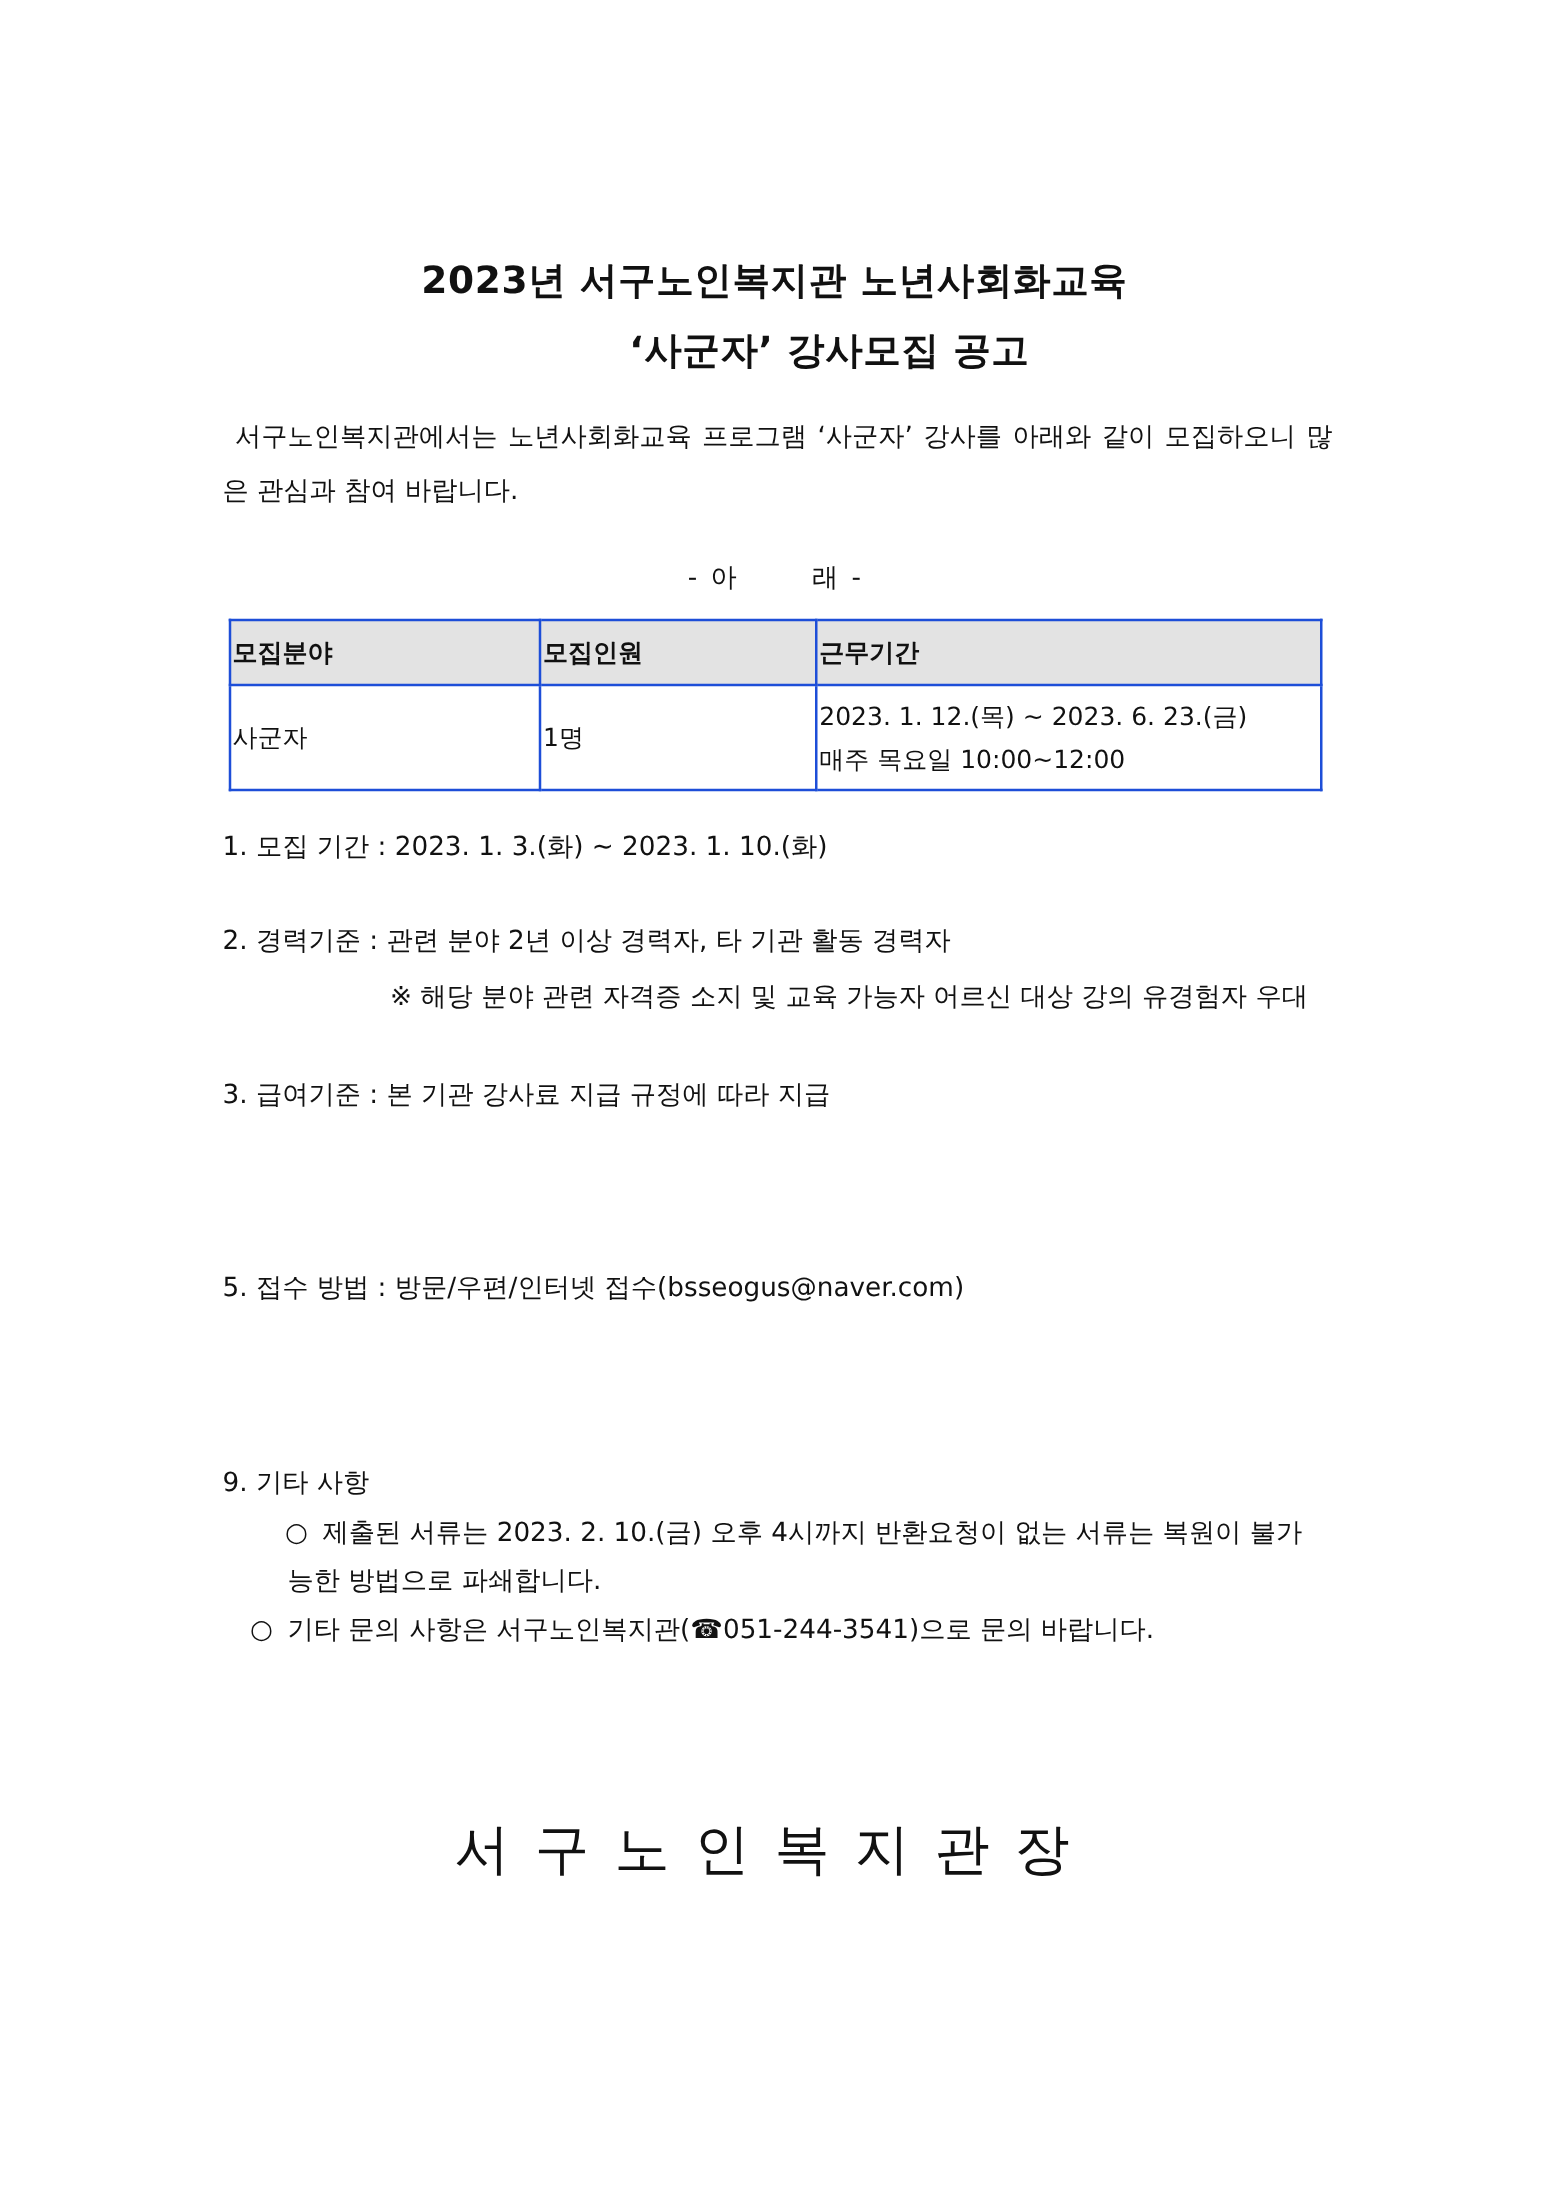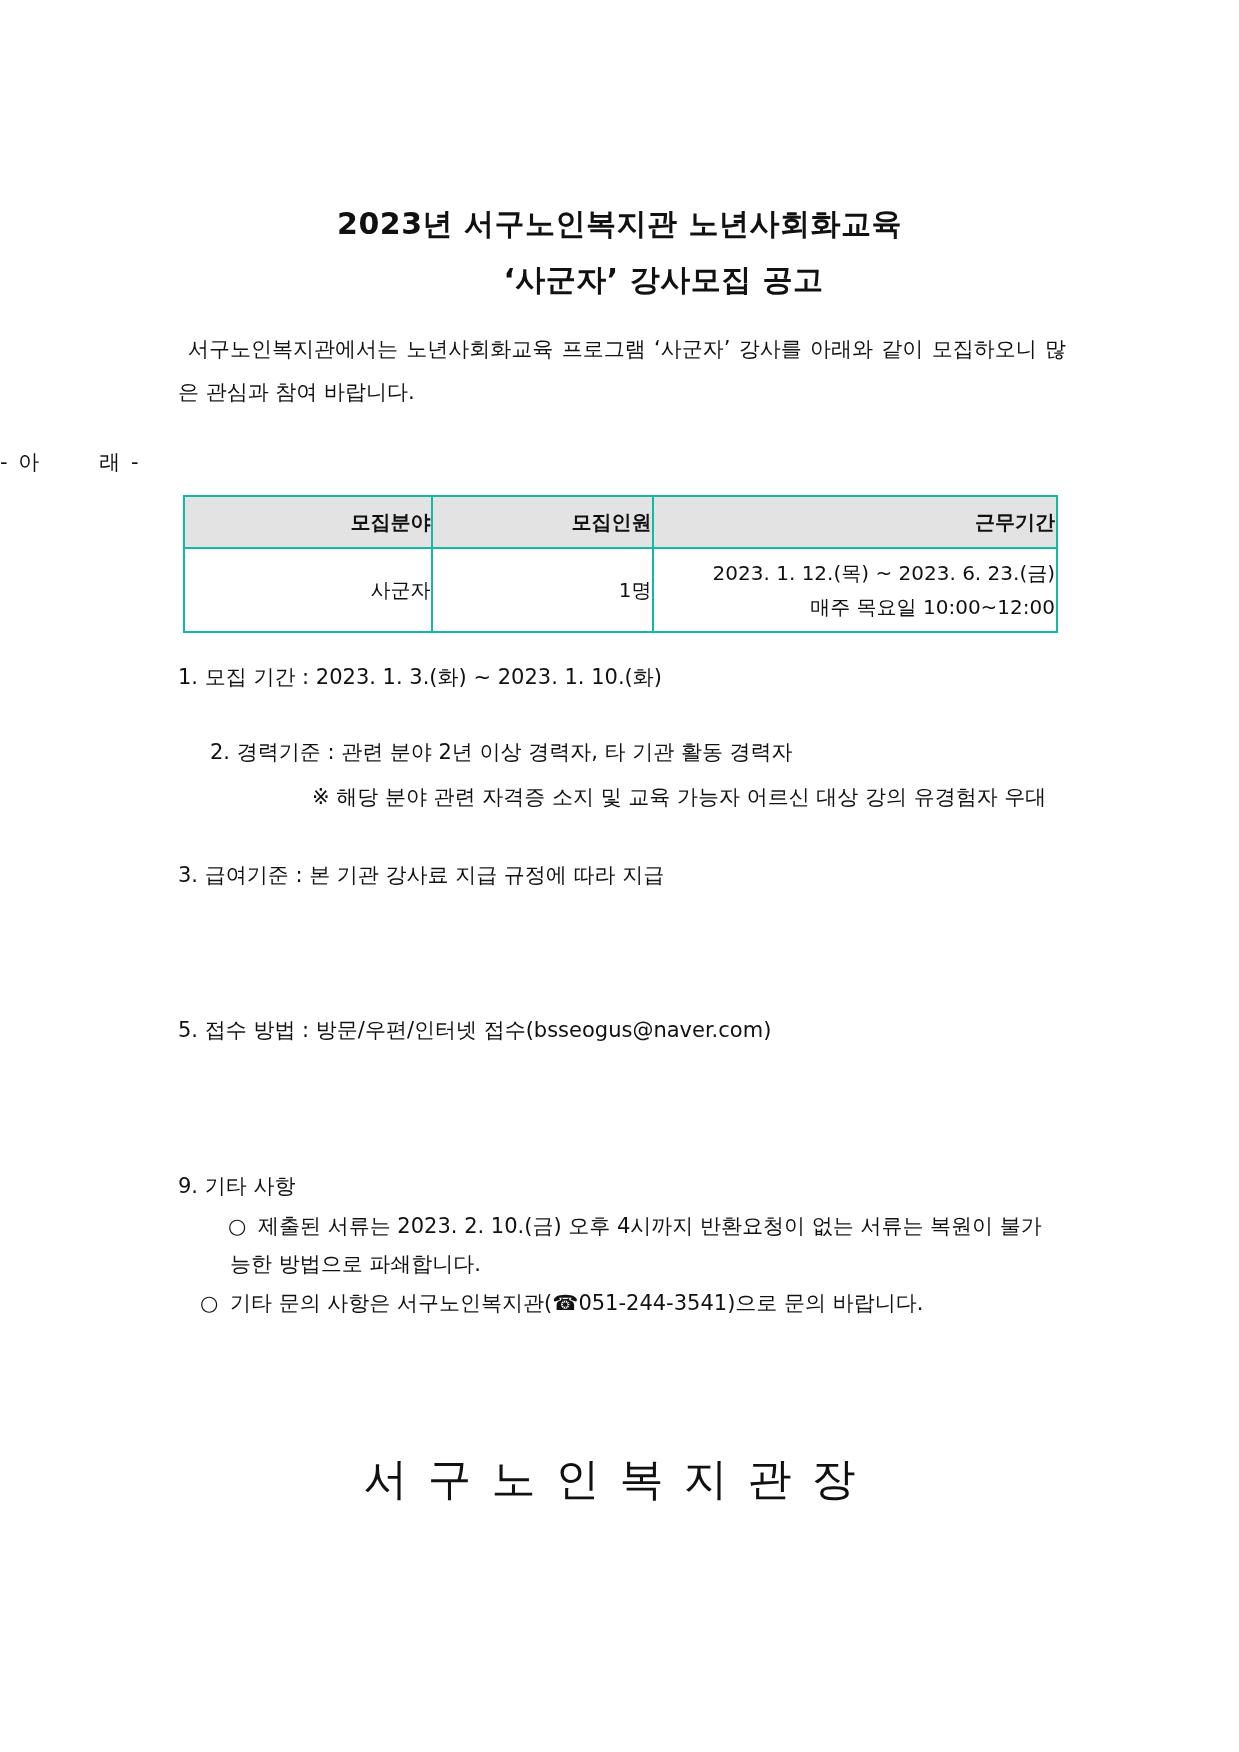--- a/index.html
+++ b/index.html
@@ -14,30 +14,30 @@
     font-size: 30px; font-weight: bold; letter-spacing: 0.5px;
   }
   .title.l1 { top: 204px; }
   .title.l2 { top: 260px; margin-left: 44px; }
   .intro {
     position: absolute; left: 178px; width: 888px; top: 328px;
     font-size: 21px; line-height: 43px; text-align: justify;
     text-indent: 10px;
   }
   .arae {
-    position: absolute; left: 0; width: 1239px; top: 448px; text-align: left;
+    position: absolute; left: 0; width: 1239px; top: 448px; text-align: center;
     font-size: 21px; word-spacing: 4px;
   }
   .arae .gap { display: inline-block; width: 60px; }
   table.info {
     position: absolute; left: 183px; top: 495px; width: 875px;
     border-collapse: collapse; font-size: 20px;
   }
   table.info th, table.info td {
-    border: 2px solid #14b8a6; text-align: right; vertical-align: middle;
+    border: 2px solid #1d4ed8; text-align: left; vertical-align: middle;
   }
   table.info th {
     background: #e3e3e3; height: 48px; font-weight: bold;
   }
   table.info td { height: 80px; line-height: 34px; }
   .col1 { width: 249px; } .col2 { width: 221px; } .col3 { width: 405px; }
   .item {
     position: absolute; left: 178px; font-size: 21px; white-space: nowrap;
   }
   .sub {
@@ -78,21 +78,21 @@
         <td>
           <div>2023. 1. 12.(목) ~ 2023. 6. 23.(금)</div>
           <div>매주 목요일 10:00~12:00</div>
         </td>
       </tr>
     </tbody>
   </table>
 
   <div class="item" style="top:663px;">1. 모집 기간 : 2023. 1. 3.(화) ~ 2023. 1. 10.(화)</div>
 
-  <div class="item" style="top:738px;margin-left:32px;">2. 경력기준 : 관련 분야 2년 이상 경력자, 타 기관 활동 경력자</div>
+  <div class="item" style="top:738px;">2. 경력기준 : 관련 분야 2년 이상 경력자, 타 기관 활동 경력자</div>
   <div class="sub" style="left:312px; top:783px;">※ 해당 분야 관련 자격증 소지 및 교육 가능자 어르신 대상 강의 유경험자 우대</div>
 
   <div class="item" style="top:861px;">3. 급여기준 : 본 기관 강사료 지급 규정에 따라 지급</div>
 
 
   <div class="item" style="top:1016px;">5. 접수 방법 : 방문/우편/인터넷 접수(bsseogus@naver.com)</div>
 
 
   <div class="item" style="top:1172px;">9. 기타 사항</div>
 

